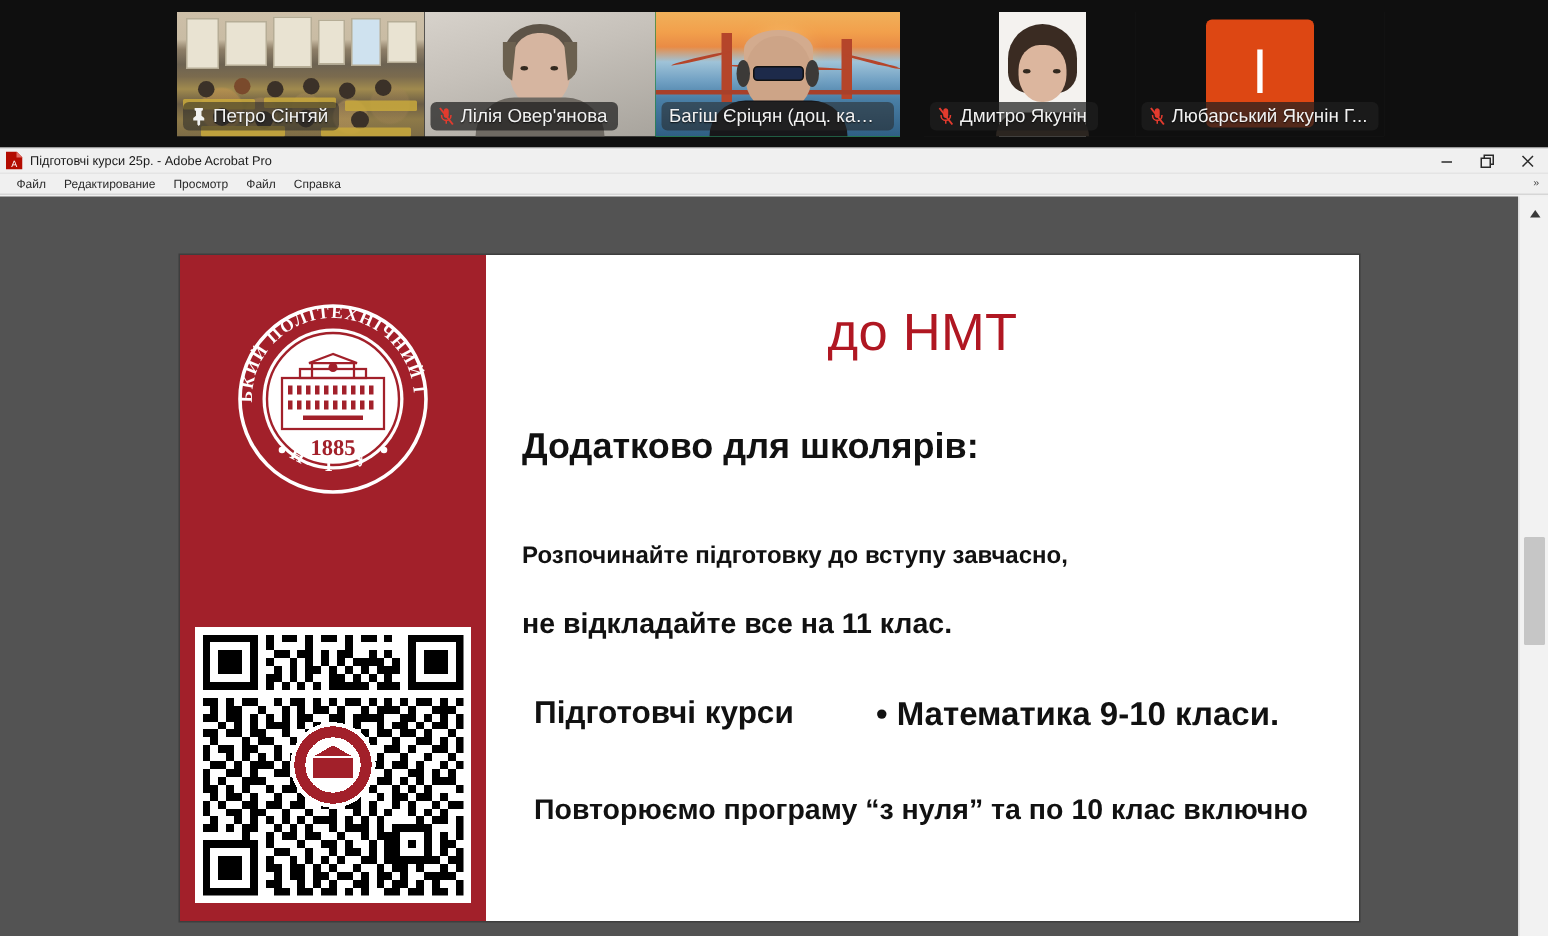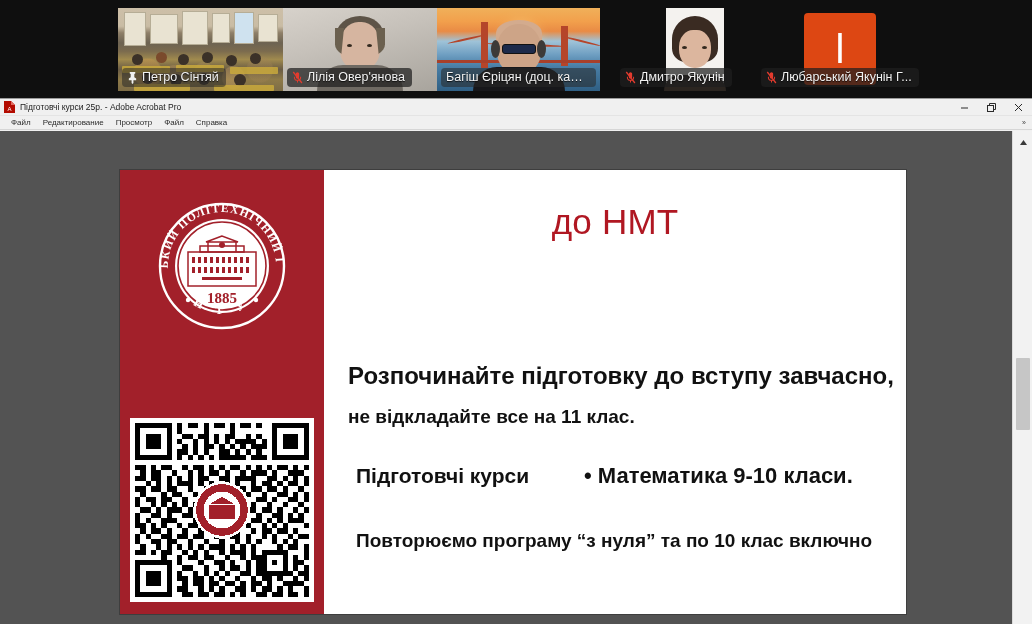--- a/index.html
+++ b/index.html
@@ -150,21 +150,21 @@
   }
   #qr{ width:100%; height:100%; display:block; }
 
   #slidebody{ flex:1 1 auto; position:relative; padding:0 0 0 24px; }
   #slidetitle{
     position:absolute; left:0; right:0; top:32px; text-align:center;
     color:#b01722; font-size:35px; font-weight:400; letter-spacing:.2px;
   }
   .ln{ position:absolute; color:#111; font-weight:700; white-space:nowrap; }
   #l1{ left:24px; top:114px; font-size:24px; }
-  #l2{ left:24px; top:192px; font-size:24px; }
+  #l2{ left:24px; top:192px; font-size:16px; }
   #l3{ left:24px; top:236px; font-size:19px;text-align:right; }
   #l4{ left:32px; top:294px; font-size:21px; }
   #l5{ left:260px; top:293px; font-size:22px; }
   #l6{ left:32px; top:360px; font-size:19px; }
 
   
   #vscroll{
     position:absolute; right:0; top:32px; width:20px; bottom:0;
     background:#f2f2f2; border-left:1px solid #dcdcdc;
   }
@@ -447,20 +447,21 @@
             <g fill="#a2202a">
               <rect x="14" y="15.6" width="5" height="2.6"></rect>
               <path d="M16.5 14l2.4 1.4h-4.8z"></path>
             </g>
           </svg>
         </div>
       </div>
 
       <div id="slidebody">
         <div id="slidetitle">до НМТ</div>
+        <div class="ln" id="l1">Додатково для школярів:</div>
         <div class="ln" id="l2">Розпочинайте підготовку до вступу завчасно,</div>
         <div class="ln" id="l3">не відкладайте все на 11 клас.</div>
         <div class="ln" id="l4">Підготовчі курси</div>
         <div class="ln" id="l5">• Математика 9-10 класи.</div>
         <div class="ln" id="l6">Повторюємо програму “з нуля” та по 10 клас включно</div>
       </div>
     </div>
 
   </div>
 

